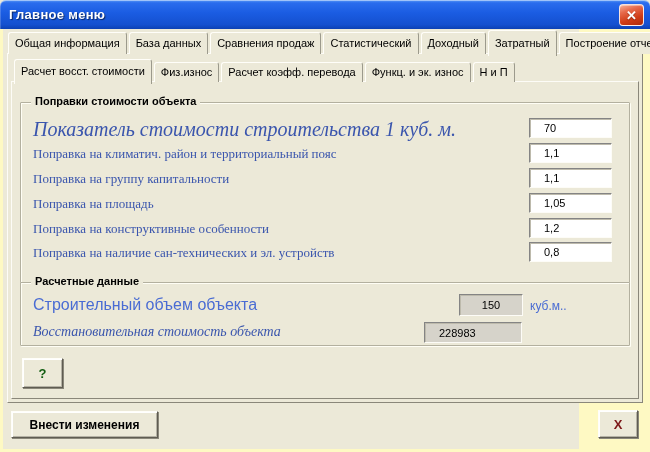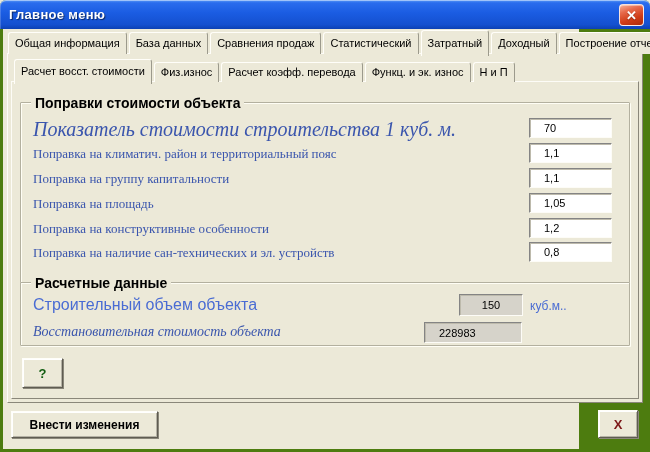--- a/index.html
+++ b/index.html
@@ -1,20 +1,20 @@
 <!DOCTYPE html>
 <html><head>
 <meta charset="utf-8">
 <style>
   * { box-sizing: border-box; margin: 0; padding: 0; }
   html,body { width:650px; height:452px; overflow:hidden; background:#ece9d8;
               font-family:"Liberation Sans", sans-serif; }
 
   .window { position:relative; width:650px; height:452px;
-            background:#4d7c0f; border-radius:6px 6px 0 0; }
+            background:#fef9c3; border-radius:6px 6px 0 0; }
 
   
   .titlebar { position:absolute; left:0; top:0; width:650px; height:29px;
               border-radius:6px 6px 0 0;
               background:linear-gradient(180deg,#5a9af6 0%,#2a6ced 10%,#1a5ce2 45%,#1450cf 85%,#0c41b4 100%);
               box-shadow:inset 0 1px 0 rgba(255,255,255,.45), inset 1px 0 0 rgba(255,255,255,.2);
               display:flex; align-items:center; }
   .title-text { color:#fff; font-weight:bold; font-size:13px; margin-left:9px;
                 text-shadow:1px 1px 1px rgba(0,0,0,.55); letter-spacing:.3px; }
   .close-btn { position:absolute; right:6px; top:4px; width:25px; height:22px;
@@ -49,21 +49,21 @@
            border-color:#fdfcf7 #8a877a #8a877a #fdfcf7; }
   .panel1 { left:4px; top:24px; width:636px; height:350px; z-index:1; }
   .panel2 { left:8px; top:52px; width:628px; height:318px; z-index:2; }
 
   
   .groupbox { position:absolute; border:1px solid #b3b09f; border-radius:1px;
               box-shadow:inset 1px 1px 0 #fffef5, 1px 1px 0 #fffef5; z-index:3; }
   .group1 { left:17px; top:73px; width:610px; height:181px; }
   .group2 { left:17px; top:253px; width:610px; height:64px; }
   .group-title { position:absolute; top:-8px; left:10px; background:#ece9d8;
-                 padding:0 4px; font-size:14px; font-weight:bold; color:#000; }
+                 padding:0 4px; font-size:11px; font-weight:bold; color:#000; }
 
   
   .crow { position:absolute; left:0; width:100%; height:20px; }
   .crow-label { position:absolute; left:12px; top:0; height:20px; line-height:20px;
                 font-family:"Liberation Serif", serif; font-size:13px; color:#3a55ad;
                 white-space:nowrap; }
   .crow-label.it { font-style:italic; font-size:20px; }
   .field { position:absolute; height:20px; background:#fff;
            border:1px solid; border-color:#848484 #fdfcf7 #fdfcf7 #848484;
            box-shadow:inset 1px 1px 0 #bdbaac;
@@ -108,22 +108,22 @@
     </div>
   </div>
 
   <div class="content">
 
     <div class="tabstrip tabs1">
       <div class="tab">Общая информация</div>
       <div class="tab">База данных</div>
       <div class="tab">Сравнения продаж</div>
       <div class="tab">Статистический</div>
+      <div class="tab">Доходный</div>
       <div class="tab active">Затратный</div>
-      <div class="tab">Доходный</div>
       <div class="tab">Построение отчета</div>
     </div>
 
     <div class="panel panel1"></div>
 
     <div class="tabstrip tabs2">
       <div class="tab active">Расчет восст. стоимости</div>
       <div class="tab">Физ.износ</div>
       <div class="tab">Расчет коэфф. перевода</div>
       <div class="tab">Функц. и эк. износ</div>

